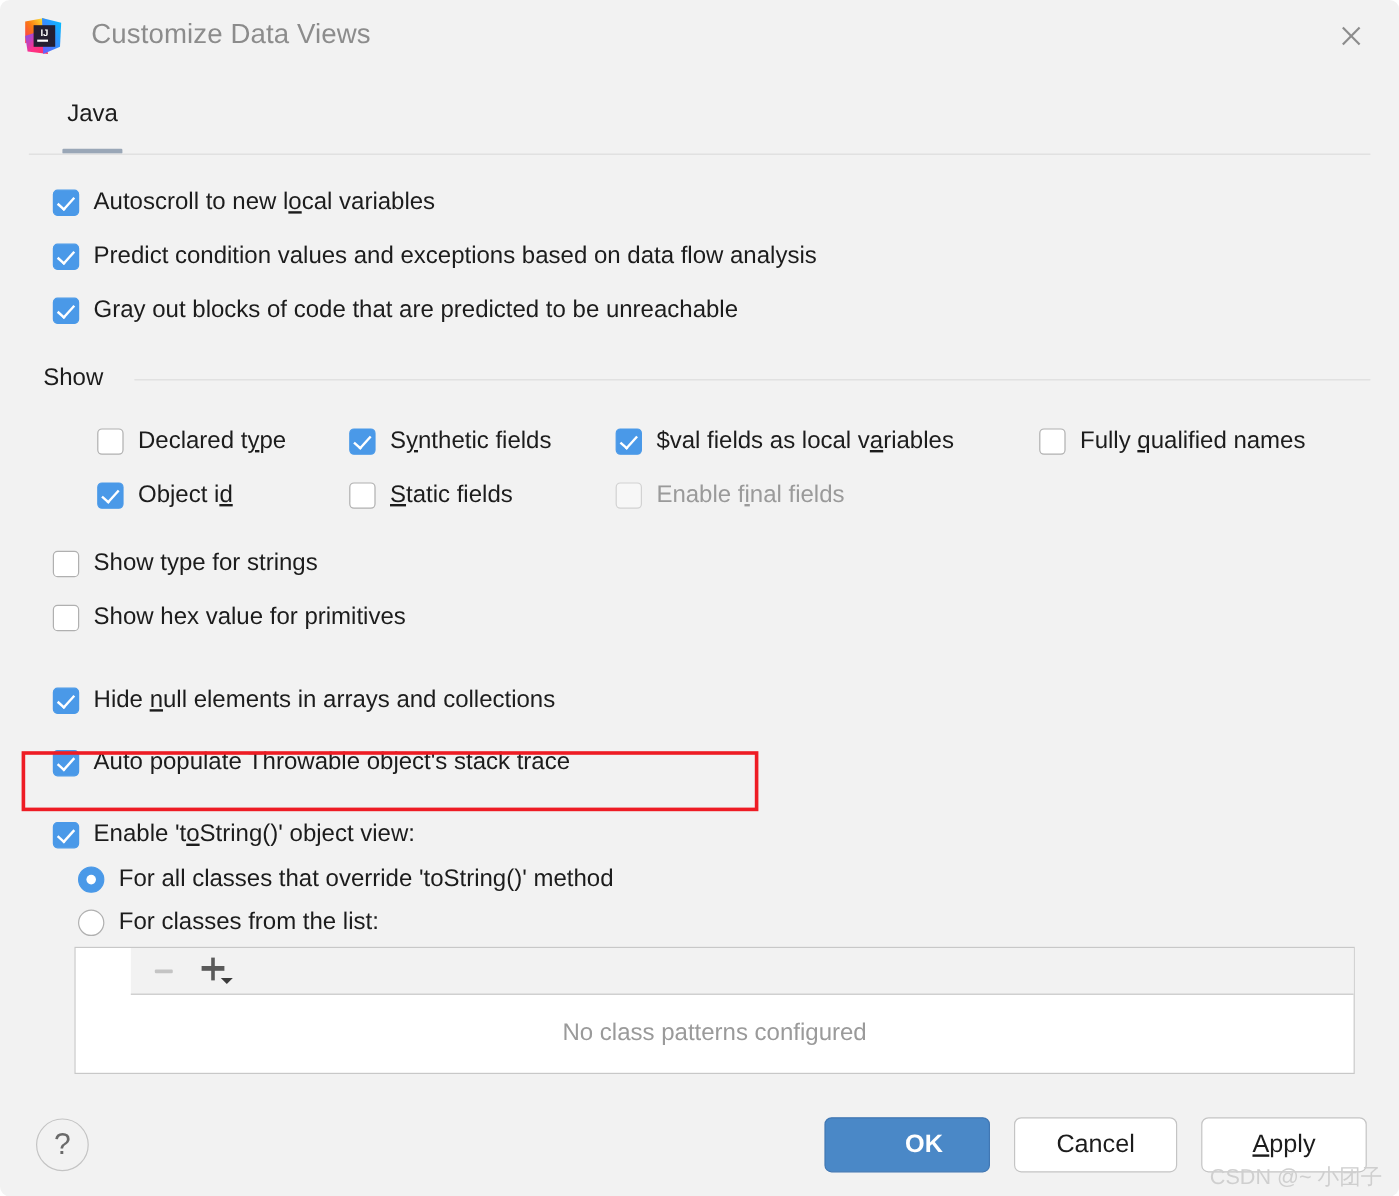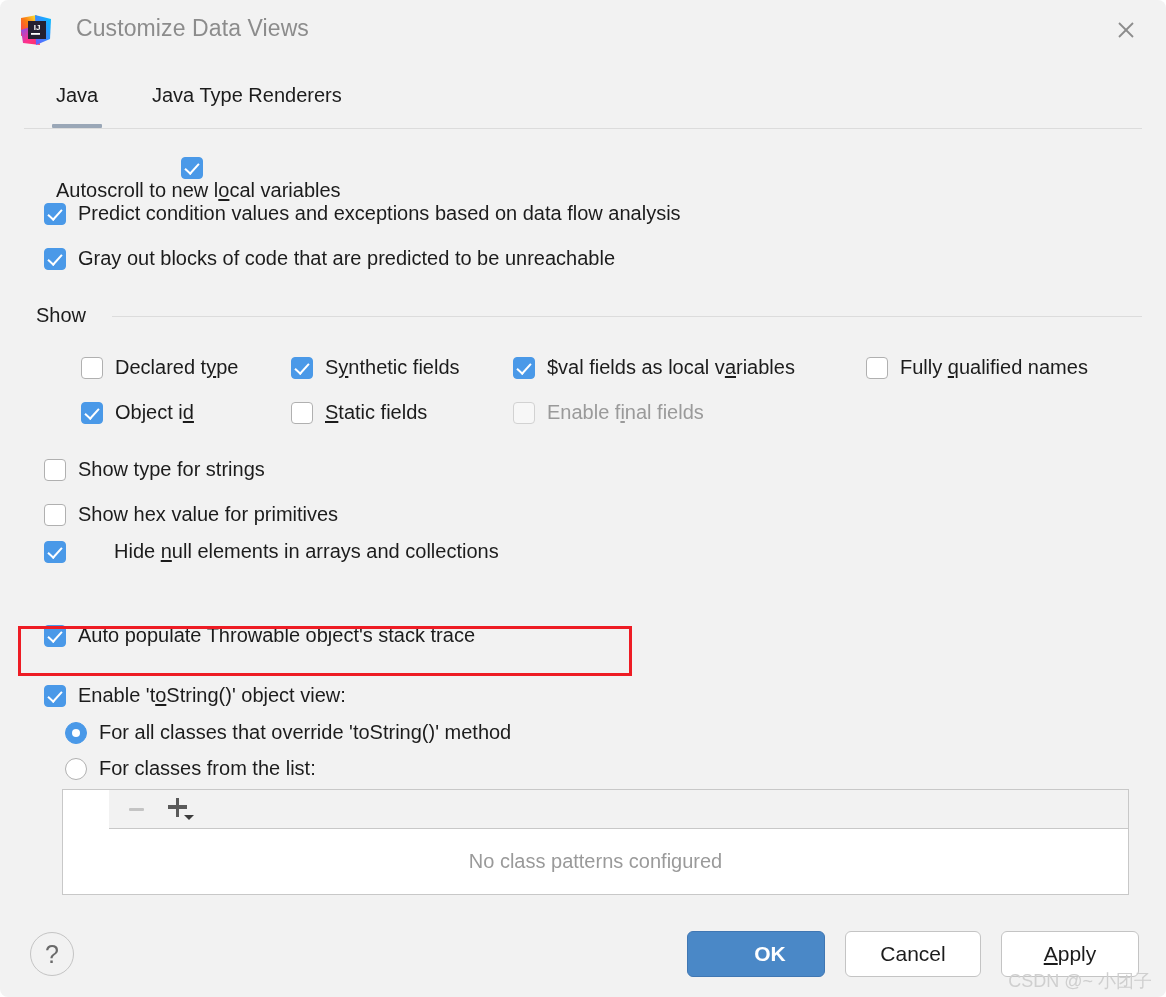--- a/index.html
+++ b/index.html
@@ -335,27 +335,24 @@
         <line x1="17" y1="3" x2="3" y2="17" stroke="#8c8c8c" stroke-width="1.8"></line>
       </svg>
     </div>
   </div>
 
   <div id="tabs">
     <div id="tab-java" class="tab">
       <span>Java</span>
       <div class="tab-underline"></div>
     </div>
-    <div id="tab-renderers" class="tab">
-      <span>Java Type Renderers</span>
-    </div>
   </div>
   <div id="tab-sep"></div>
 
-  <div class="row" style="left:44px; top:157px;flex-direction:column;">
+  <div class="row" style="left:44px; top:157px;">
     <div class="cb on"></div>
     <div class="lbl"><span>Autoscroll to new l</span><u>o</u><span>cal variables</span></div>
   </div>
 
   <div class="row" style="left:44px; top:247px;">
     <div class="cb on"></div>
     <div class="lbl">Gray out blocks of code that are predicted to be unreachable</div>
   </div>
 
   <div class="row" style="left:44px; top:202px;">
@@ -404,21 +401,21 @@
   <div class="row" style="left:44px; top:458px;">
     <div class="cb off"></div>
     <div class="lbl">Show type for strings</div>
   </div>
 
   <div class="row" style="left:44px; top:503px;">
     <div class="cb off"></div>
     <div class="lbl">Show hex value for primitives</div>
   </div>
 
-  <div class="row" style="left:44px; top:540px;gap:36px;">
+  <div class="row" style="left:44px; top:572px;">
     <div class="cb on"></div>
     <div class="lbl"><span>Hide </span><u>n</u><span>ull elements in arrays and collections</span></div>
   </div>
 
   <div class="row" style="left:44px; top:624px;">
     <div class="cb on"></div>
     <div class="lbl">Auto populate Throwable object's stack trace</div>
   </div>
 
   <div id="highlight-box"></div>

